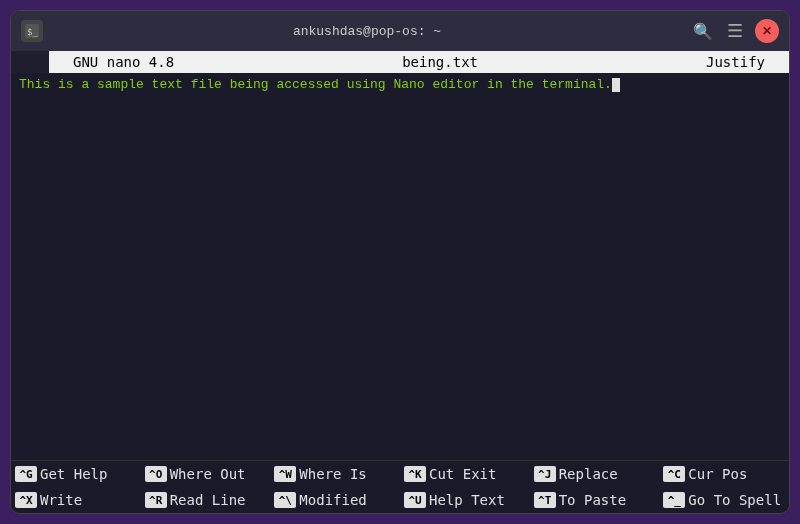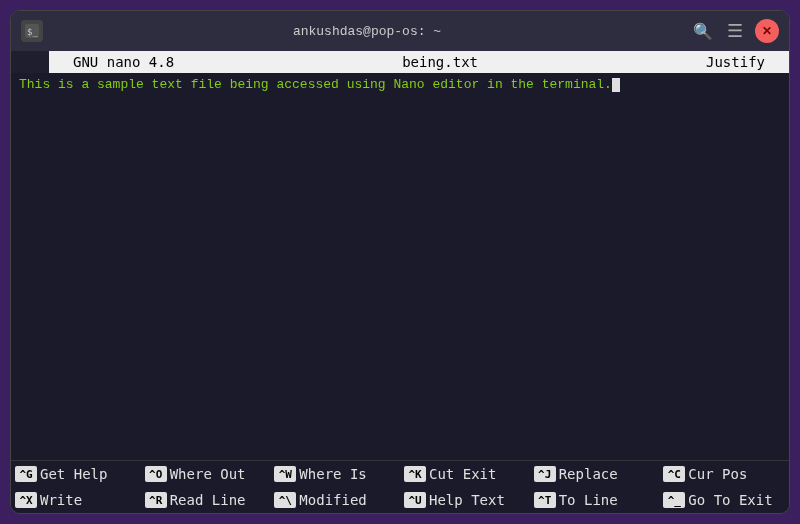--- a/index.html
+++ b/index.html
@@ -215,21 +215,21 @@
       <div class="footer-item">
         <span class="kbd">^\</span>
         <span class="footer-label">Modified</span>
       </div>
       <div class="footer-item">
         <span class="kbd">^U</span>
         <span class="footer-label">Help Text</span>
       </div>
       <div class="footer-item">
         <span class="kbd">^T</span>
-        <span class="footer-label">To Line</span>
+        <span class="footer-label">To Paste</span>
       </div>
       <div class="footer-item">
         <span class="kbd">^_</span>
-        <span class="footer-label">Go To Exit</span>
+        <span class="footer-label">Go To Spell</span>
       </div>
     </div>
   </div>
 </div>
 
 </body></html>

